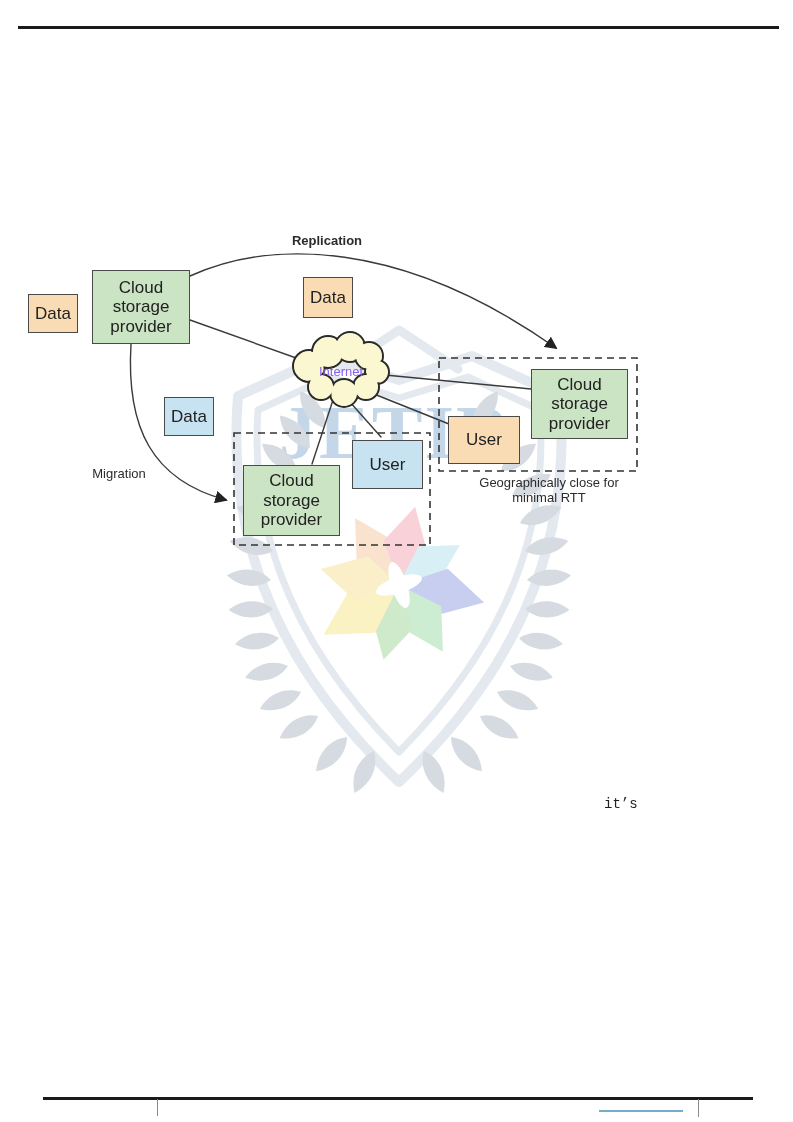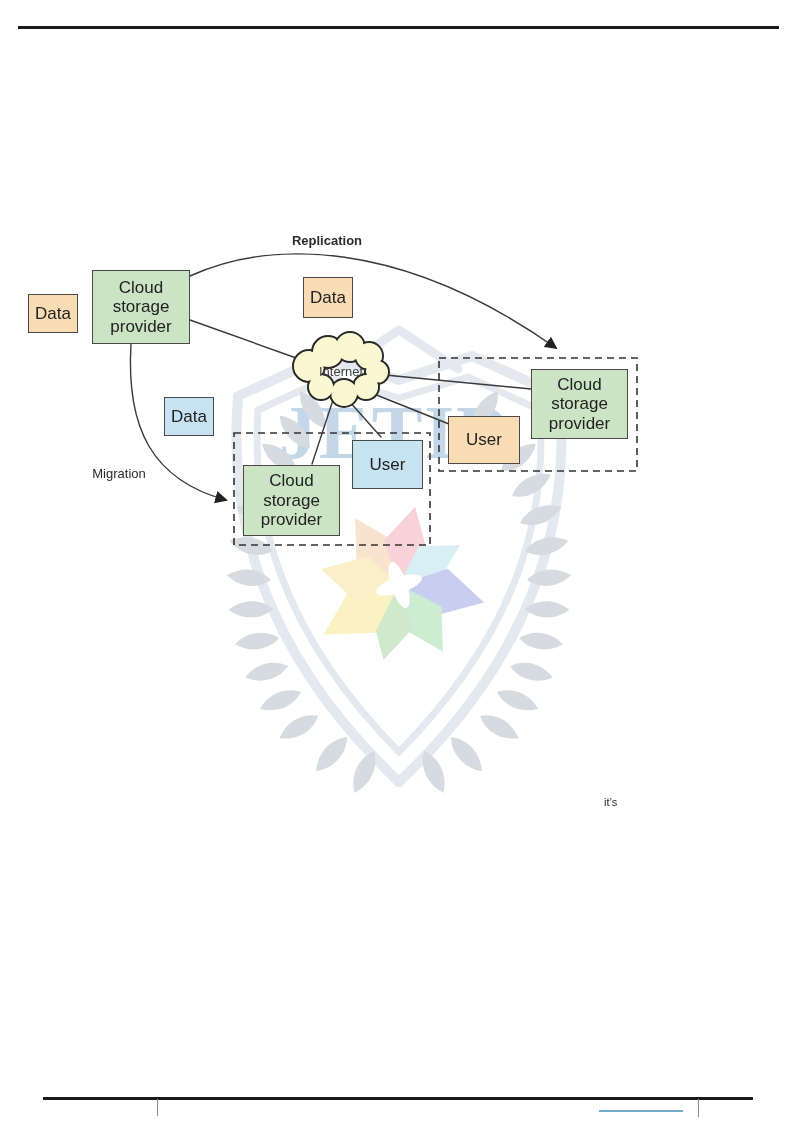--- a/index.html
+++ b/index.html
@@ -3,22 +3,22 @@
 <meta charset="utf-8">
 <style>
   html,body{margin:0;padding:0;background:#ffffff;}
   .page{position:relative;width:793px;height:1122px;background:#ffffff;overflow:hidden;
         font-family:"Liberation Sans", sans-serif;}
   .rule{position:absolute;}
   .svg-layer{position:absolute;left:0;top:0;width:793px;height:1122px;z-index:1;}
   .fig-label{position:absolute;z-index:3;font-size:13px;color:#2b2b2b;text-align:center;line-height:1.18;}
   .node{position:absolute;z-index:2;border:1.5px solid #4a4a4a;display:flex;align-items:center;justify-content:center;
         text-align:center;font-size:17px;color:#222;line-height:1.15;box-sizing:border-box;padding:8px;}
-  .cloud-label{position:absolute;z-index:3;font-size:13px;color:#404040;text-align:center;}
-  .serif-frag{position:absolute;z-index:3;font-family:Liberation Sans, sans-serif;font-size:11px;color:#1f1f1f;}
+  .cloud-label{position:absolute;z-index:3;font-size:13px;color:#8b5cf6;text-align:center;}
+  .serif-frag{position:absolute;z-index:3;font-family:Liberation Mono, monospace;font-size:14px;color:#1f1f1f;}
 </style>
 </head>
 <body>
 
 <div class="page">
 
   <div class="rule" style="left: 18px; top: 26px; width: 761px; height: 2.5px; background: rgb(26, 26, 26);"></div>
 
   <svg class="svg-layer" viewBox="0 0 793 1122">
     <defs>
@@ -154,20 +154,24 @@
   <div class="node" style="left: 531px; top: 369px; width: 97px; height: 70px; background: rgb(203, 228, 196);">
     <span>Cloud storage provider</span>
   </div>
 
   <div class="cloud-label" style="left:291px;top:364px;width:100px;">Internet</div>
 
   <div class="fig-label" style="left:267px;top:233px;width:120px;font-weight:bold;">Replication</div>
 
   <div class="fig-label" style="left:69px;top:442px;width:100px;margin-top:24px;">Migration</div>
 
+  <div class="fig-label" style="left:454px;top:475px;width:190px;">
+    <div>Geographically close for</div>
+    <div>minimal RTT</div>
+  </div>
 
   <span class="serif-frag" style="left:604px;top:796px;">it’s</span>
 
   <div class="rule" style="left: 43px; top: 1097px; width: 710px; height: 2.5px; background: rgb(26, 26, 26);"></div>
   <div class="rule" style="left: 157px; top: 1099px; width: 1px; height: 17px; background: rgb(138, 138, 138);"></div>
   <div class="rule" style="left: 698px; top: 1099px; width: 1px; height: 18px; background: rgb(138, 138, 138);"></div>
   <div class="rule" style="left: 599px; top: 1110px; width: 84px; height: 2px; background: rgb(116, 173, 203);"></div>
 
 </div>
 

